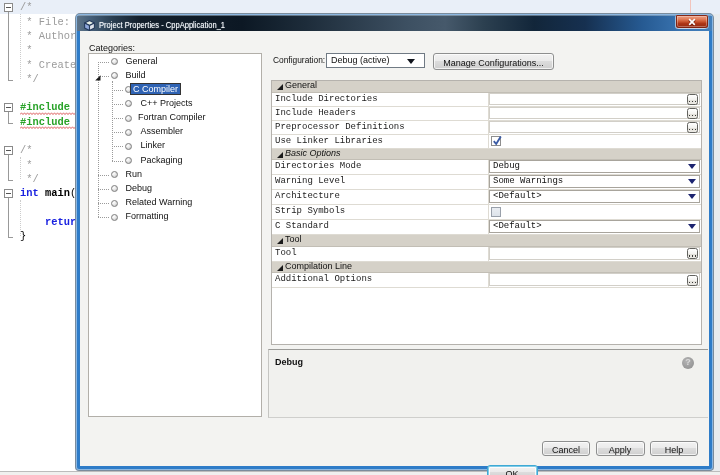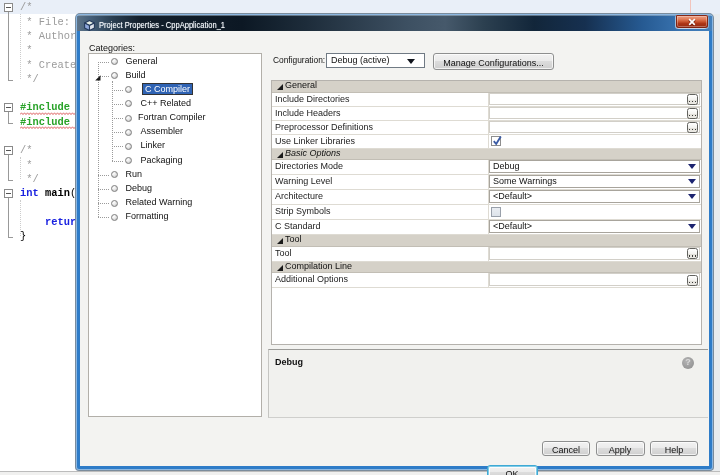--- a/index.html
+++ b/index.html
@@ -72,21 +72,21 @@
   .w7btn .bl{position:absolute;left:0;right:0;top:2px;}
   .w7btn.focus{border-color:#3fa9d4;box-shadow:inset 0 0 0 1px #7ecbe8, inset 0 0 0 2px rgba(255,255,255,.8);margin-top:24px;}
 
   
   #sheet{left:191px;top:49px;width:431px;height:265px;background:#ffffff;
          border:1px solid #b5b2ad;box-sizing:border-box;}
   .sh-sec{position:absolute;left:0;width:429px;background:var(--hdr,#d5d1c8);
           border-bottom:1px solid #c2beb5;box-sizing:content-box;}
   .sh-sec svg{position:absolute;left:5px;top:3px;}
   .sh-sec-label{position:absolute;left:13px;top:-1px;font-size:9px;color:#111;}
-  .sh-row{position:absolute;left:0;width:429px;border-bottom:1px solid #dedbd3;box-sizing:border-box;}
+  .sh-row{position:absolute;left:0;width:429px;border-bottom:1px solid #dedbd3;box-sizing:border-box;font-family:Liberation Mono, monospace;}
   .sh-name{position:absolute;left:3px;top:1px;font-size:9px;color:#1c1c1c;white-space:nowrap;}
   .sh-div{position:absolute;left:216px;top:0;bottom:0;width:1px;background:#dedbd3;}
   .sh-val{position:absolute;left:217px;top:0;right:0;bottom:0;}
   .cell-box{position:absolute;left:0px;top:0px;right:1px;bottom:1px;border:1px solid #d2cfc8;background:#fff;}
   .combo-box{position:absolute;left:0px;top:0px;right:1px;bottom:1px;border:1px solid #a8a49c;background:#fff;}
   .combo-text{position:absolute;left:3px;top:0px;font-size:9px;color:#111;white-space:nowrap;}
   .combo-arrow{position:absolute;right:3px;top:50%;margin-top:-2.5px;width:0;height:0;
      border-left:4px solid transparent;border-right:4px solid transparent;border-top:5px solid #1c2470;}
   .dots-btn{position:absolute;right:3px;top:50%;margin-top:-5.5px;width:11px;height:11px;border:1px solid #63635f;
      border-radius:2.5px;background:linear-gradient(#ffffff 0%,#f2f1ee 55%,#e3e1db 60%,#eceae5 100%);box-sizing:border-box;}
@@ -194,26 +194,26 @@
           <div class="tree-hline" style="left: 8.5px; width: 11px; top: 7px;"></div>
           <svg width="6" height="6" style="position: absolute; left: 5.5px; top: 6px;">
             <polygon points="5.5,0.2 5.5,5.5 0.2,5.5" fill="#1a1a1a"></polygon>
           </svg>
           <div class="tree-icon" style="left: 21.5px; top: 3.5px;"></div>
           <span class="tree-label" style="left: 36.5px;">Build</span>
         </div>
         <div class="tree-row" style="left: 0px; top: 28.8px; width: 100%;">
           <div class="tree-hline" style="left: 22.5px; width: 11px; top: 7px;"></div>
           <div class="tree-icon" style="left: 35.5px; top: 3.5px;"></div>
-          <span class="tree-label sel" style="left: 53px;">C Compiler</span>
+          <span class="tree-label sel" style="left: 41px;">C Compiler</span>
         </div>
         <div class="tree-row" style="left: 0px; top: 42.95px; width: 100%;">
           <div class="tree-hline" style="left: 22.5px; width: 11px; top: 7px;"></div>
           <div class="tree-icon" style="left: 35.5px; top: 3.5px;"></div>
-          <span class="tree-label" style="left: 51.5px;">C++ Related</span>
+          <span class="tree-label" style="left: 51.5px;">C++ Projects</span>
         </div>
         <div class="tree-row" style="left: 0px; top: 57.1px; width: 100%;">
           <div class="tree-hline" style="left: 22.5px; width: 11px; top: 7px;"></div>
           <div class="tree-icon" style="left: 35.5px; top: 3.5px;"></div>
           <span class="tree-label" style="left: 49px;">Fortran Compiler</span>
         </div>
         <div class="tree-row" style="left: 0px; top: 71.25px; width: 100%;">
           <div class="tree-hline" style="left: 22.5px; width: 11px; top: 7px;"></div>
           <div class="tree-icon" style="left: 35.5px; top: 3.5px;"></div>
           <span class="tree-label" style="left: 51.5px;">Assembler</span>

